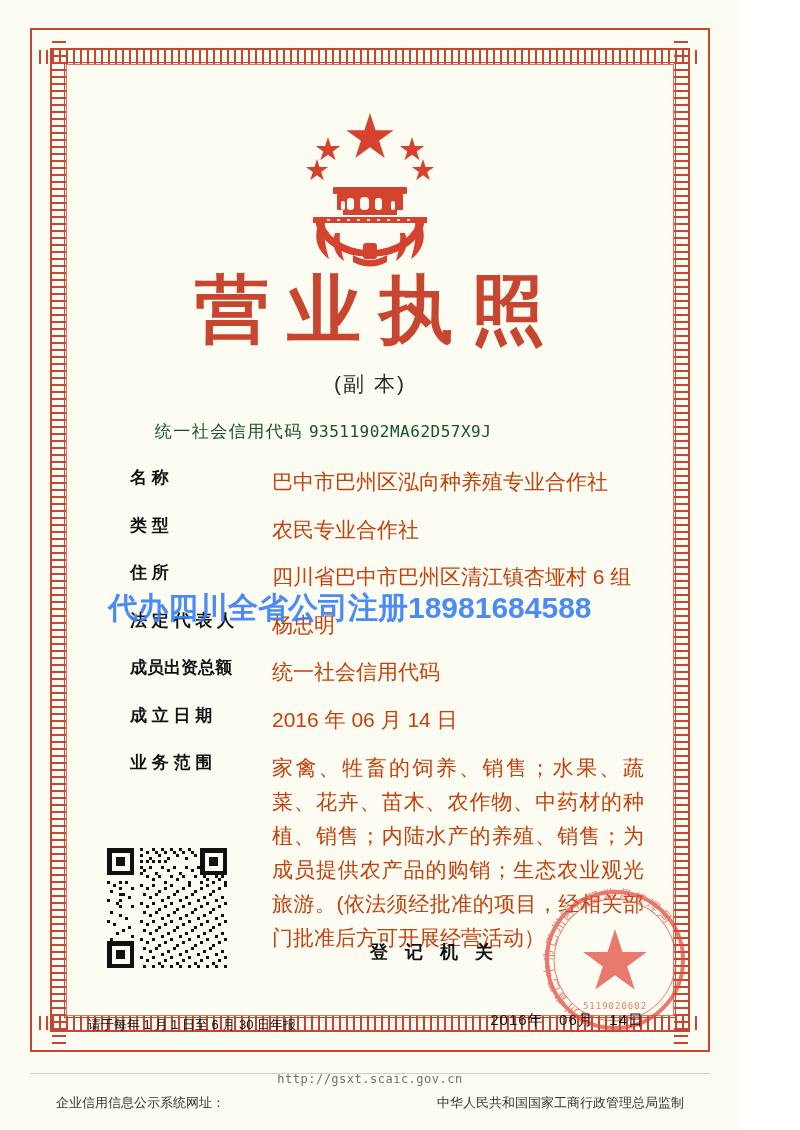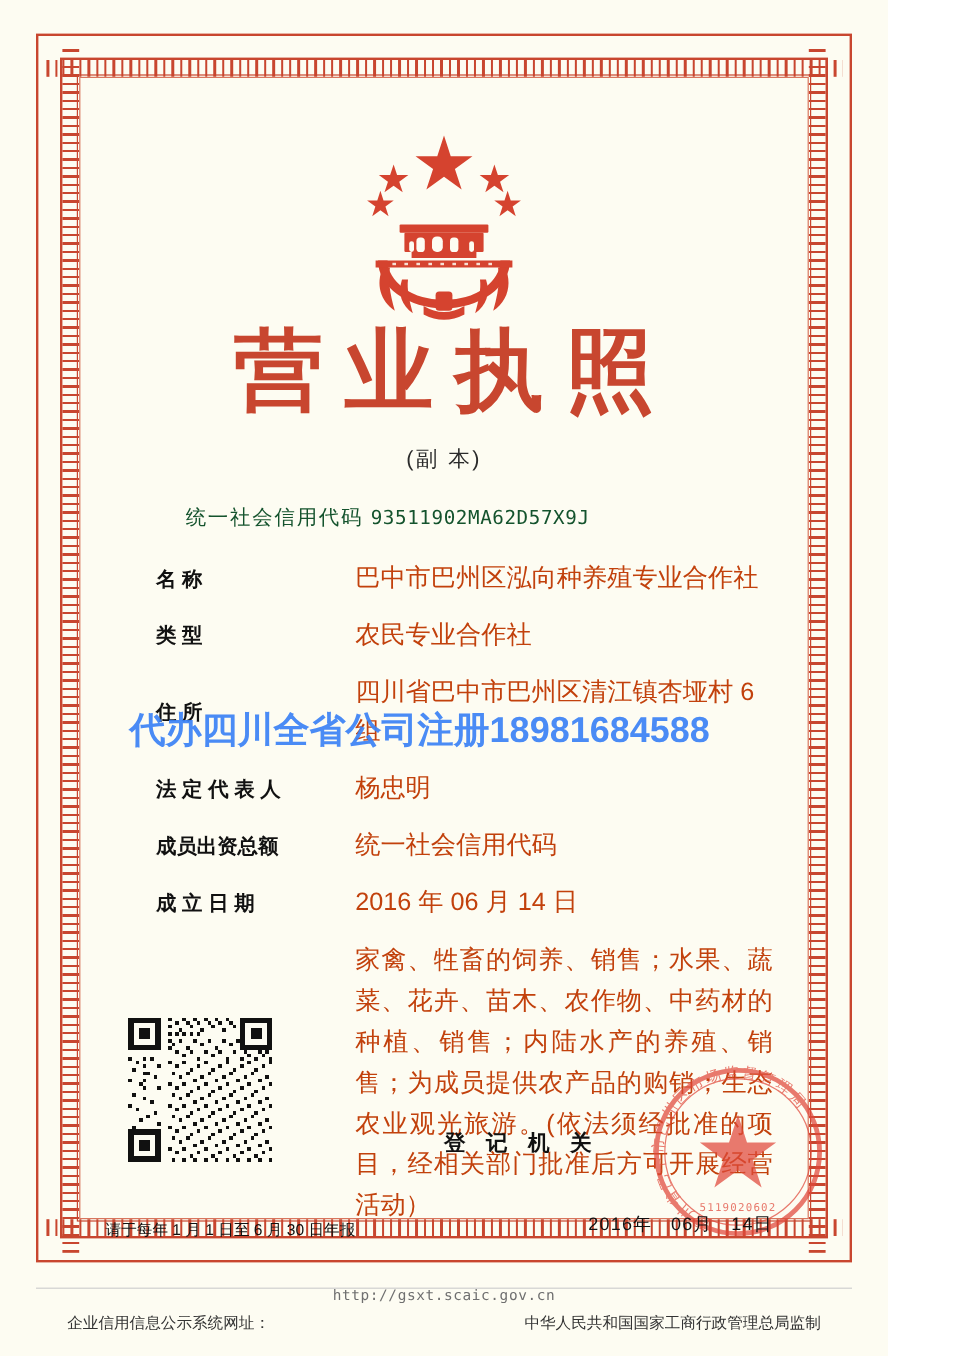--- a/index.html
+++ b/index.html
@@ -95,21 +95,21 @@
     text-indent: 18px;
     color: #c8462f;
     line-height: 1;
   }
   .subtitle {
     position: absolute;
     left: 0;
     right: 0;
     top: 370px;
     text-align: center;
-    font-size: 18px;
+    font-size: 21px;
     color: #2b2b2b;
     letter-spacing: 2px;
   }
 
   
   .credit-row {
     position: absolute;
     left: 0;
     right: 94px;
     top: 420px;
@@ -126,23 +126,22 @@
 
   
   .fields {
     position: absolute;
     left: 130px;
     top: 466px;
     right: 96px;
   }
   .field {
     display: flex;
-    align-items: center;
+    align-items: flex-start;
     margin-bottom: 15px;
-    gap: 24px;
   }
   .field-label {
     width: 132px;
     flex: 0 0 132px;
     font-size: 17px;
     color: #111;
     font-weight: bold;
     display: flex;
     justify-content: space-between;
     letter-spacing: 0;

